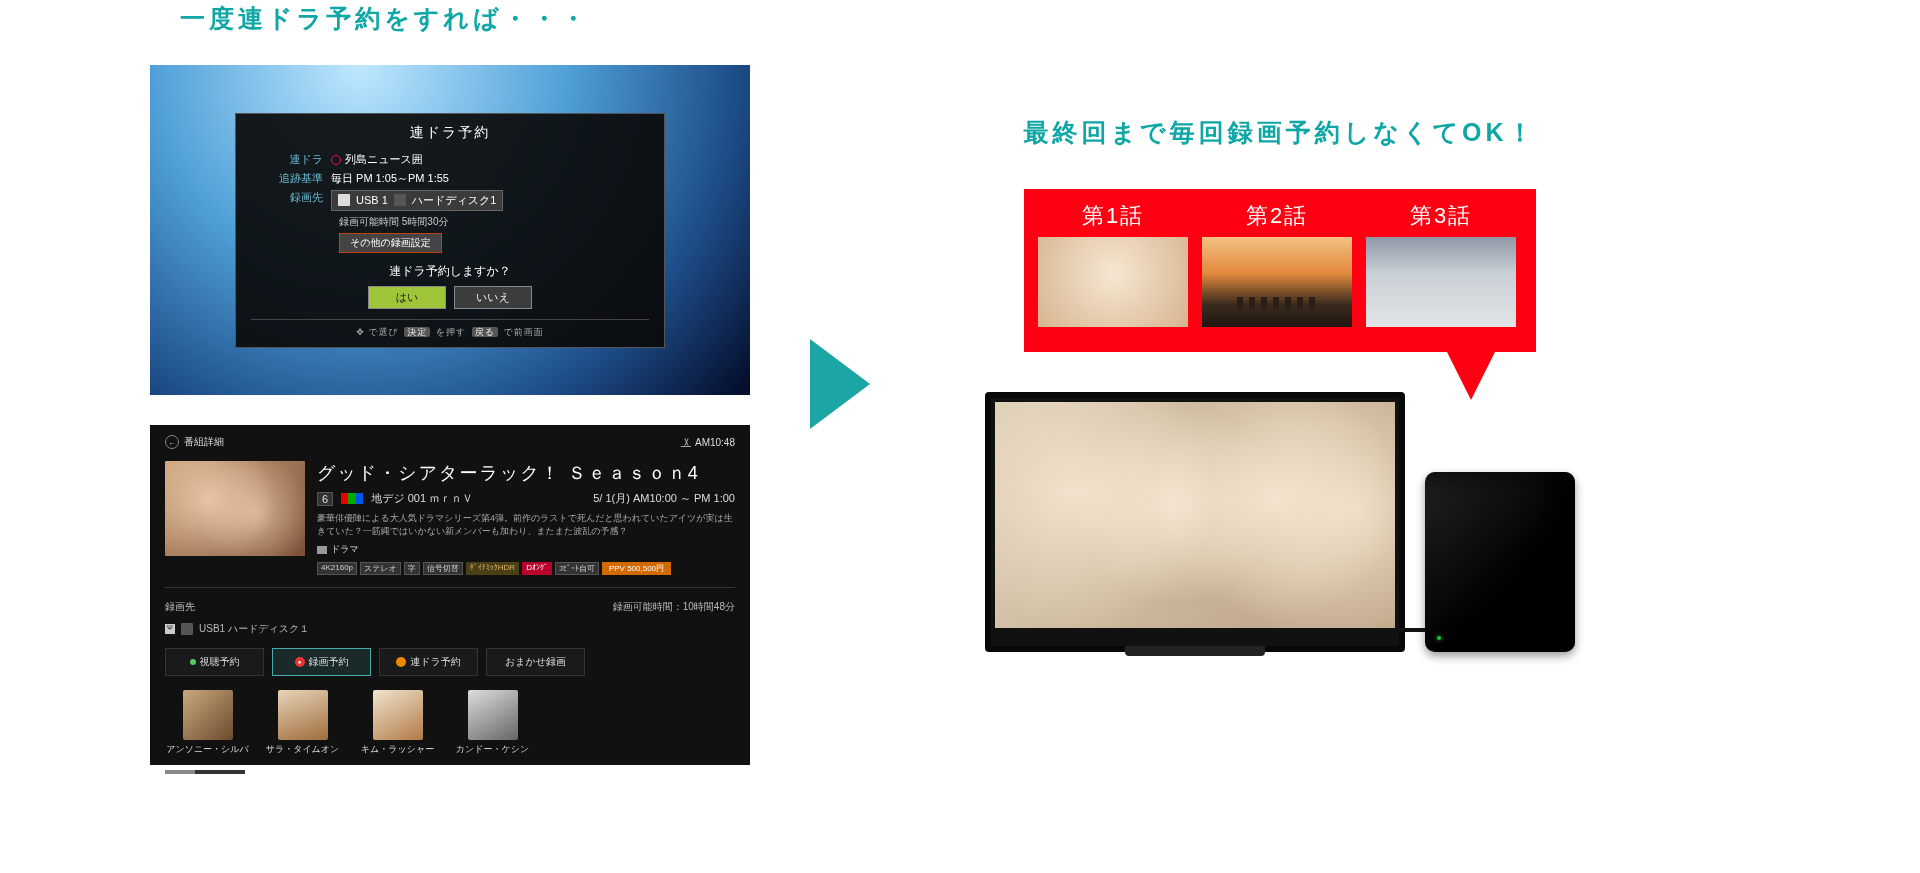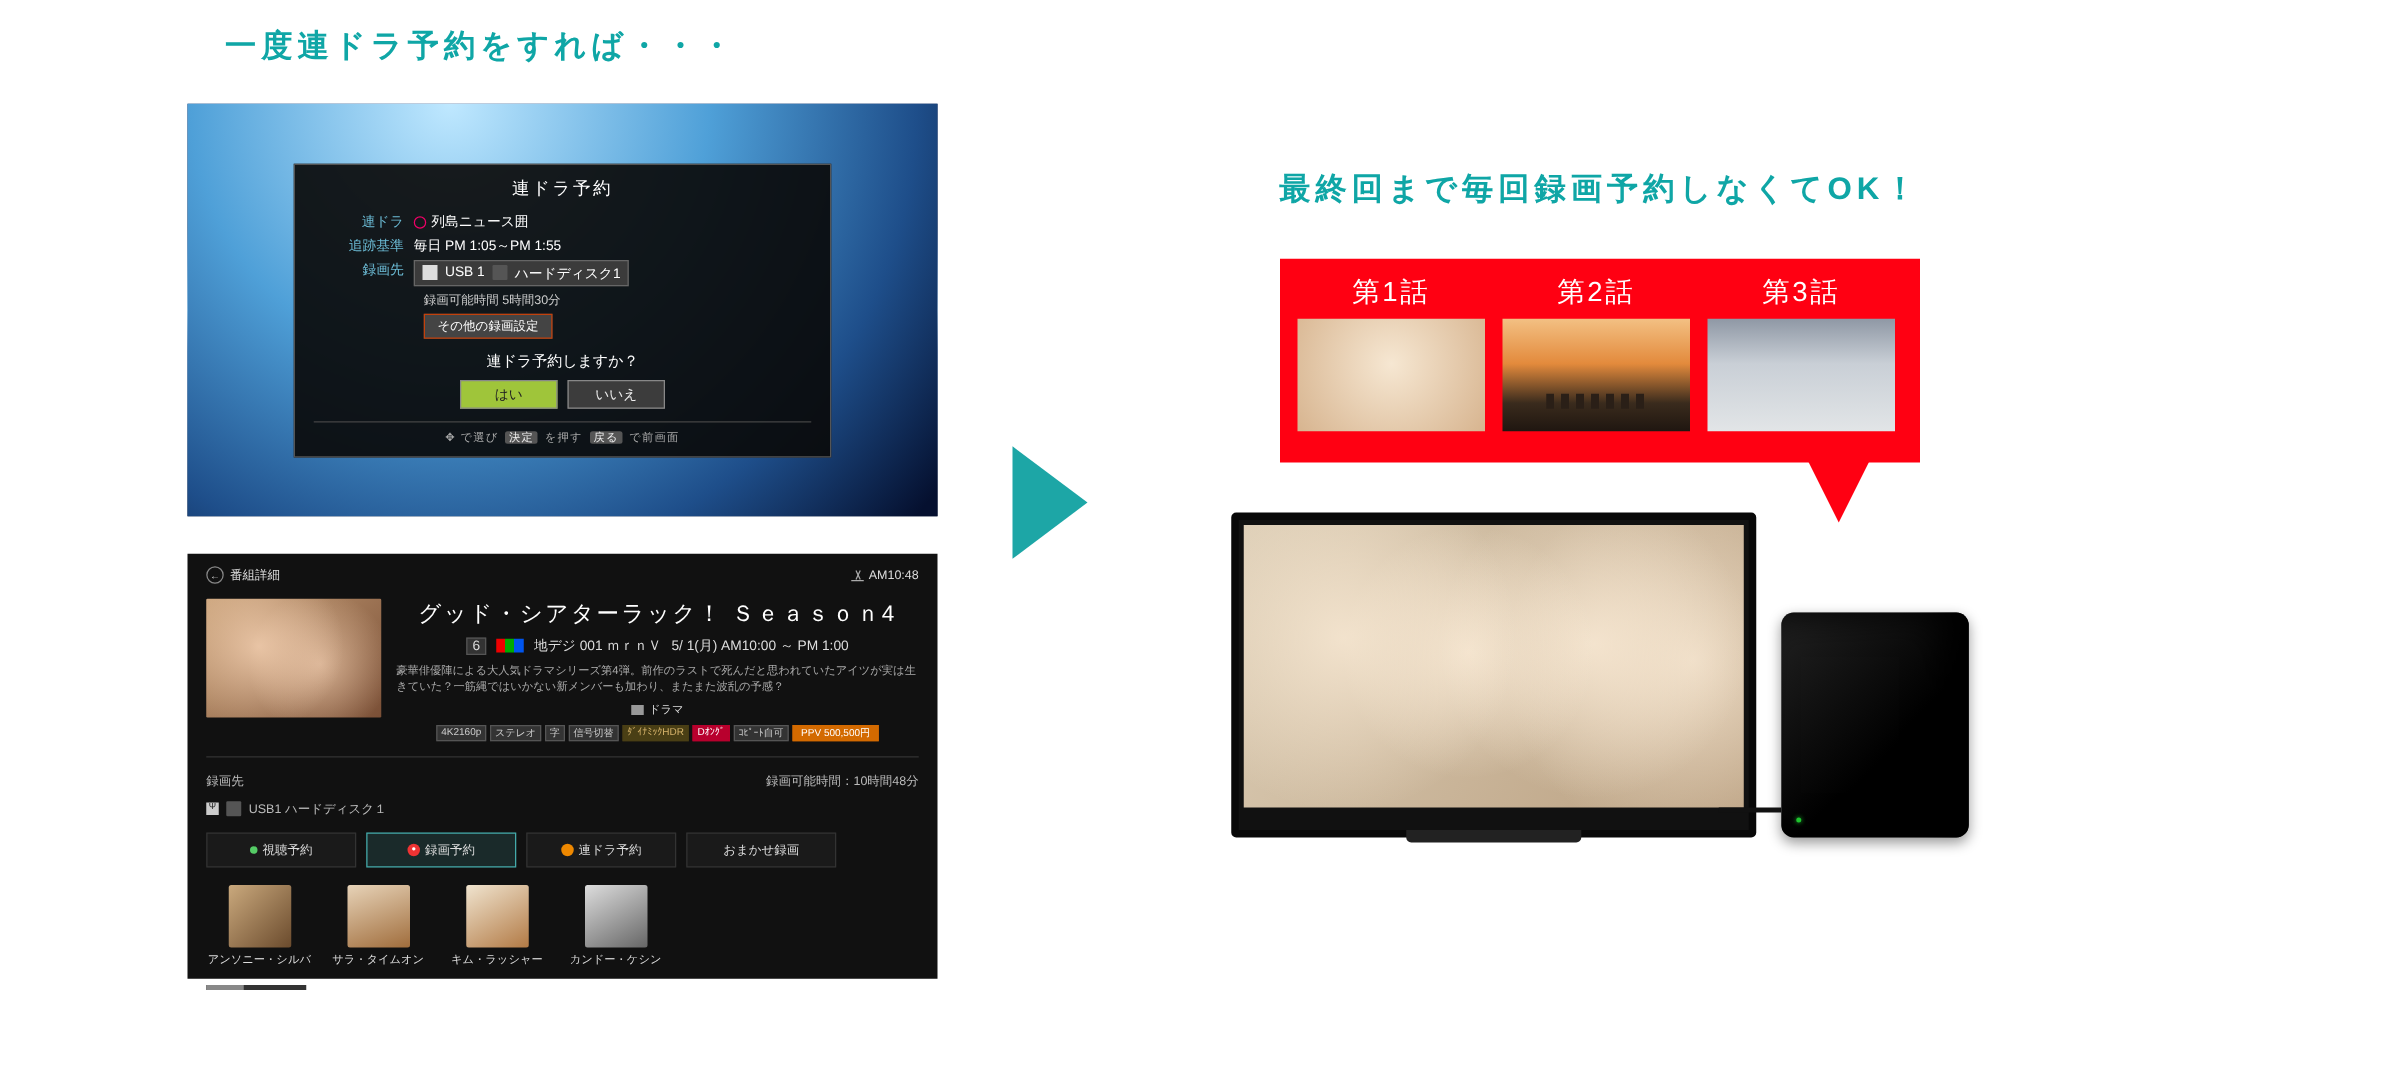--- a/index.html
+++ b/index.html
@@ -5,21 +5,21 @@
   * { margin: 0; padding: 0; box-sizing: border-box; }
   body {
     background: #fff;
     font-family: "Hiragino Kaku Gothic ProN", "Meiryo", sans-serif;
     width: 1920px;
     height: 873px;
     position: relative;
   }
   .wrap {
     display: flex;
-    padding: 20px 150px 20px 150px;
+    padding: 2px 150px 20px 150px;
     gap: 50px;
     align-items: center;
   }
   .left-col { width: 600px; display: flex; flex-direction: column; gap: 30px; }
   .right-col { width: 700px; display: flex; flex-direction: column; gap: 40px; align-items: center; position: relative; }
 
   
   .caption-left {
     color: #0fa6a6;
     font-size: 25px;
@@ -101,42 +101,42 @@
   .s2-clock { display: flex; align-items: center; gap: 4px; font-size: 10px; }
   .ant-ico { display: inline-block; width: 10px; height: 10px; border-bottom: 1px solid #aaa; position: relative; }
   .ant-ico::before, .ant-ico::after { content:""; position:absolute; bottom:0; left:50%; width:1px; height:8px; background:#aaa; }
   .ant-ico::before { transform: rotate(-25deg); }
   .ant-ico::after  { transform: rotate(25deg); }
 
   .s2-main { display: flex; gap: 12px; }
   .thumb { width: 140px; height: 95px; background: linear-gradient(135deg,#c9a27a,#7a4f36); border-radius: 1px; position: relative; overflow: hidden; }
   .thumb::after { content:""; position:absolute; inset:0; background: radial-gradient(circle at 30% 40%, rgba(255,220,190,0.7), transparent 60%), radial-gradient(circle at 65% 55%, rgba(255,220,190,0.6), transparent 55%); }
 
-  .s2-info { flex: 1; display: flex; flex-direction: column; gap: 6px; align-items: center; }
+  .s2-info { flex: 1; display: flex; flex-direction: column; gap: 6px; }
   .s2-title { font-size: 18px; color: #fff; letter-spacing: 2px; }
   .s2-meta { display: flex; align-items: center; gap: 8px; font-size: 11px; }
   .ch-box { background: #333; border: 1px solid #555; padding: 0 4px; }
   .ch-logo { width: 22px; height: 11px; background: linear-gradient(to right,#e00 33%,#0a0 33% 66%,#05e 66%); display: inline-block; vertical-align: middle; }
   .s2-desc { font-size: 9px; color: #aaa; line-height: 1.4; }
   .s2-genre { display: flex; align-items: center; gap: 4px; font-size: 9px; }
   .film-ico { width: 10px; height: 8px; background: #999; display: inline-block; }
   .s2-badges { display: flex; flex-wrap: wrap; gap: 3px; font-size: 8px; }
   .badge { background: #333; border: 1px solid #555; padding: 0 3px; color: #ccc; }
   .badge.red { background: #b8002d; border-color: #b8002d; color: #fff; }
   .badge.orange { background: #d36a00; border-color: #d36a00; color: #fff; padding: 0 6px; }
   .badge.grey { background: #4a3f15; border-color: #4a3f15; color: #d6b36b; }
 
   .s2-line { border-top: 1px solid #333; margin: 4px 0; }
   .s2-dest-row { display: flex; justify-content: space-between; font-size: 10px; color: #bbb; }
   .s2-dest-row .left { display: flex; align-items: center; gap: 6px; }
   .psi-ico { display: inline-block; width: 10px; height: 10px; background: #ccc; color: #222; font-size: 7px; text-align: center; }
 
   .s2-actions { display: flex; gap: 8px; margin-top: 4px; }
   .s2-act {
-    flex: 0 0 auto; width: 120px; text-align: center; padding: 6px 0;
+    flex: 0 0 auto; width: 99px; text-align: center; padding: 6px 0;
     border: 1px solid #333; background: #1a1a1a; font-size: 10px;
     display: flex; align-items: center; justify-content: center; gap: 4px;
   }
   .s2-act.selected { border-color: #4aa; background: #1a2a2a; }
   .dot-green { width: 6px; height: 6px; border-radius: 50%; background: #5c6; display: inline-block; }
   .dot-red { width: 10px; height: 10px; border-radius: 50%; background: #e33; display: inline-flex; align-items: center; justify-content: center; color: #fff; font-size: 6px; }
   .dot-orange { width: 10px; height: 10px; border-radius: 50%; background: #e80; display: inline-block; }
 
   .s2-cast { font-size: 12px; color: #fff; margin-top: 4px; }
   .cast-row { display: flex; gap: 10px; margin-top: 6px; }

